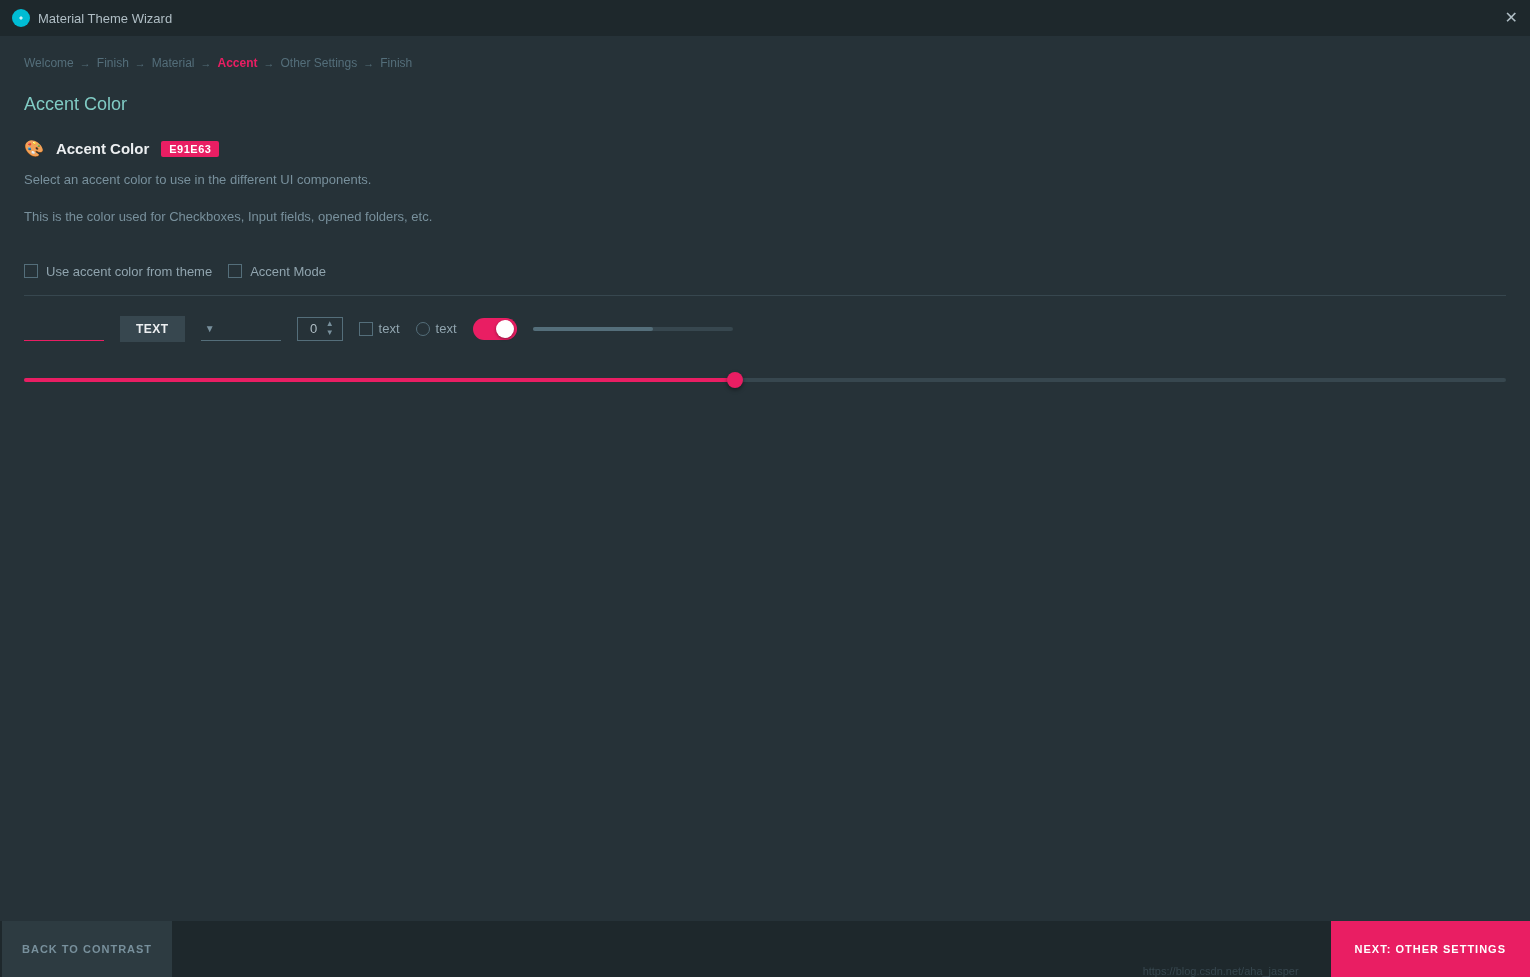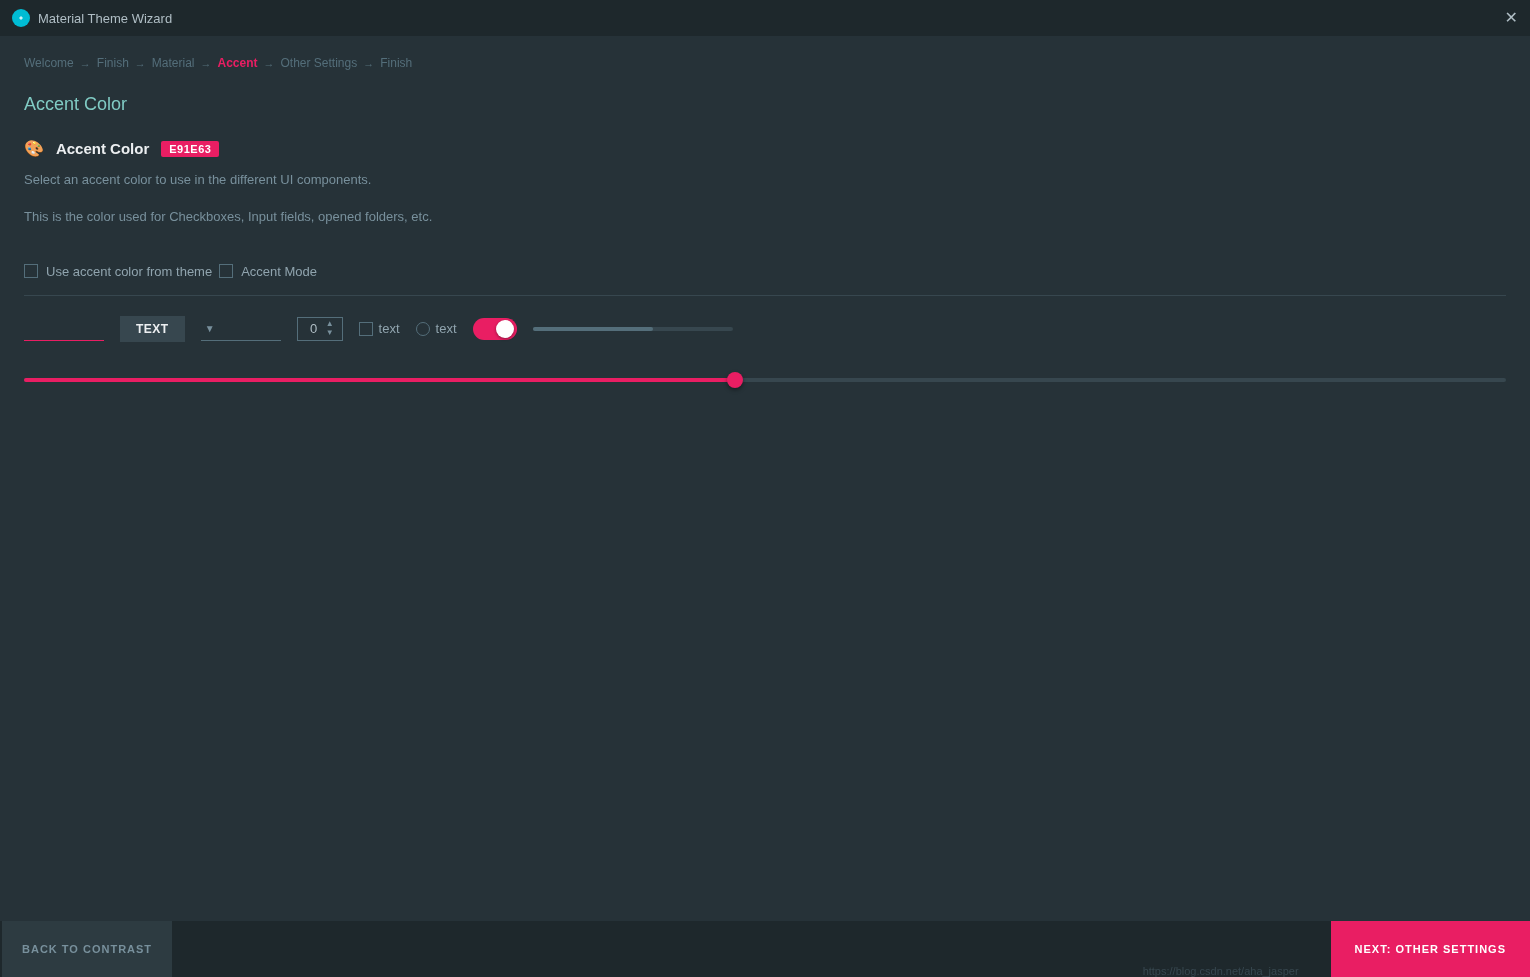--- a/index.html
+++ b/index.html
@@ -137,21 +137,21 @@
       color: #78909c;
       font-size: 13px;
       line-height: 1.6;
       margin-bottom: 16px;
     }
 
     
     .options-row {
       display: flex;
       align-items: center;
-      gap: 7px;
+      gap: 16px;
       margin-bottom: 0;
       padding-bottom: 16px;
     }
 
     .option-item {
       display: flex;
       align-items: center;
       gap: 8px;
       cursor: pointer;
     }

